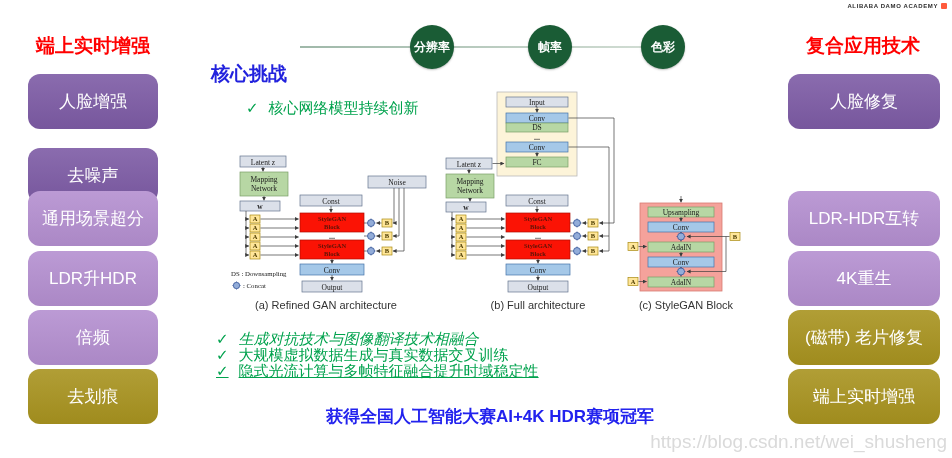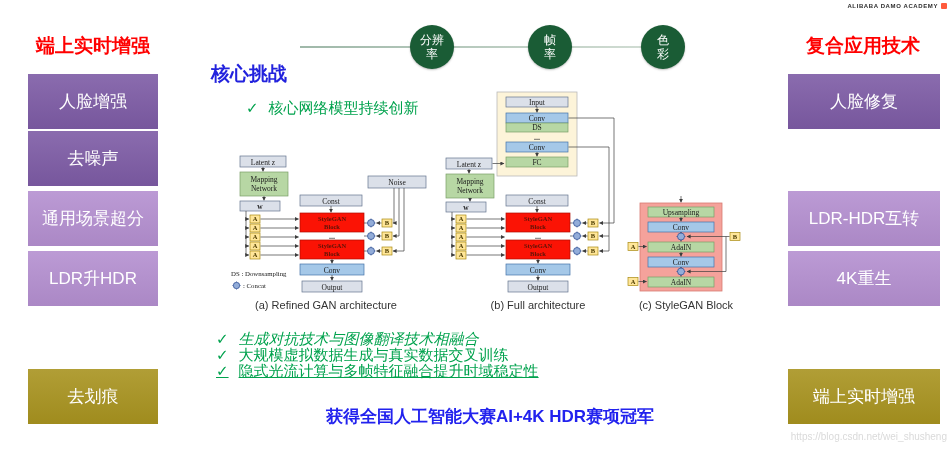--- a/index.html
+++ b/index.html
@@ -10,50 +10,50 @@
   .brand{position:absolute;top:3px;right:5px;display:flex;align-items:center;gap:3px;}
   .brand-text{font-size:6px;font-weight:bold;color:#2b2b2b;letter-spacing:.6px;}
   .brand-mark{width:6px;height:6px;background:#ff5a3c;border-radius:1px;display:inline-block;}
 
   
   .col-title{position:absolute;top:33px;font-size:19px;font-weight:bold;color:#ff0000;text-align:center;}
   .col-title.left{left:28px;width:130px;}
   .col-title.right{left:788px;width:150px;}
 
   
-  .pill{position:absolute;height:55px;border-radius:0;color:#fff;font-size:17px;
+  .pill{position:absolute;height:55px;border-radius:12px;color:#fff;font-size:17px;
         display:flex;align-items:center;justify-content:center;
         background-image:linear-gradient(180deg,rgba(255,255,255,.10),rgba(0,0,0,.05));}
   .pill.colL{left:28px;width:130px;}
   .pill.colR{left:788px;width:152px;}
   .tone-dark{background-color:#7d5ba5;}
   .tone-light{background-color:#b48fd0;}
   .tone-olive{background-color:#a8931f;}
 
   
   .challenge-title{position:absolute;left:211px;top:35px;font-size:19px;font-weight:bold;color:#2222dd;margin-top:26px;}
   .challenge-line{position:absolute;left:300px;top:46px;width:362px;height:2px;
                   background:linear-gradient(to right,#9fb8a9,#d3ded5);}
   .cnode{position:absolute;top:25px;width:44px;height:44px;border-radius:50%;background:#1a5c35;
          color:#fff;font-size:12px;line-height:14px;text-align:center;
-         display:flex;flex-direction:column;align-items:center;justify-content:center;
-         box-shadow:0 1px 2px rgba(0,0,0,.25);}
+         display:flex;flex-direction:row;align-items:center;justify-content:center;
+         box-shadow:0 1px 2px rgba(0,0,0,.25);font-weight:bold;}
 
   
   .bullet-row{position:absolute;color:#00a24d;font-size:15px;white-space:nowrap;}
   .bullet-row .chk{margin-right:10px;}
   .headline{left:216px;top:99px;margin-left:30px;}
   .b1{left:216px;top:330px;font-style:italic;}
   .b2{left:216px;top:346px;}
   .b3{left:216px;top:362px;text-decoration:underline;}
 
   
   .award{position:absolute;left:220px;top:405px;width:540px;text-align:center;
          font-size:17px;font-weight:bold;color:#2222ee;}
-  .watermark{position:absolute;top:431px;right:5px;font-size:10px;color:#dadada;}
+  .watermark{position:absolute;top:431px;right:5px;font-size:19px;color:#dadada;}
 
   
   svg.diagram{position:absolute;left:200px;top:85px;width:560px;height:230px;}
   svg text{font-family:"Liberation Serif","DejaVu Serif",serif;}
   .st{font-size:7.5px;fill:#1a1a1a;text-anchor:middle;}
   .stb{font-weight:bold;}
   .blocktext{font-size:6.5px;fill:#5e1408;font-weight:bold;text-anchor:middle;}
   .abtext{font-size:6.5px;fill:#4a3a00;font-weight:bold;text-anchor:middle;}
   .dots{font-size:8px;fill:#333;font-weight:bold;text-anchor:middle;}
   .cap{font-family:"Liberation Sans","DejaVu Sans",sans-serif;font-size:11px;fill:#333;text-anchor:middle;}
@@ -75,29 +75,31 @@
 
 <div class="slide">
 
   <div class="brand">
     <span class="brand-text">ALIBABA DAMO ACADEMY</span>
     <span class="brand-mark"></span>
   </div>
 
   <div class="col-title left">端上实时增强</div>
   <div class="pill colL tone-dark" style="top:74px">人脸增强</div>
-  <div class="pill colL tone-dark" style="top:131px">去噪声</div>
+  <div class="pill colL tone-dark" style="top:148px">去噪声</div>
   <div class="pill colL tone-light" style="top:191px">通用场景超分</div>
   <div class="pill colL tone-light" style="top:251px">LDR升HDR</div>
+  <div class="pill colL tone-light" style="top:310px">倍频</div>
   <div class="pill colL tone-olive" style="top:369px">去划痕</div>
 
   <div class="col-title right">复合应用技术</div>
   <div class="pill colR tone-dark" style="top:74px">人脸修复</div>
   <div class="pill colR tone-light" style="top:191px">LDR-HDR互转</div>
   <div class="pill colR tone-light" style="top:251px">4K重生</div>
+  <div class="pill colR tone-olive" style="top:310px">(磁带) 老片修复</div>
   <div class="pill colR tone-olive" style="top:369px">端上实时增强</div>
 
   <div class="challenge-title">核心挑战</div>
   <div class="challenge-line"></div>
   <div class="cnode" style="left:410px">
     <span>分辨</span>
     <span>率</span>
   </div>
   <div class="cnode" style="left:528px">
     <span>帧</span>

